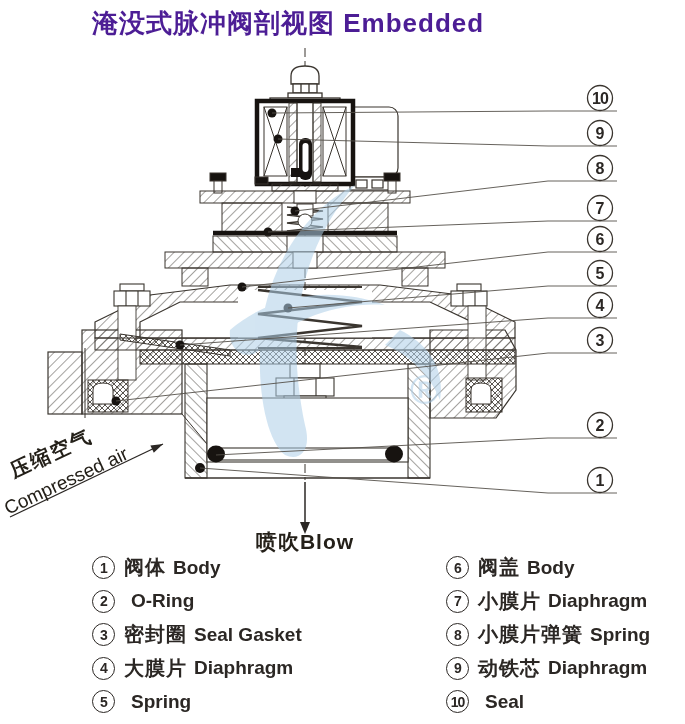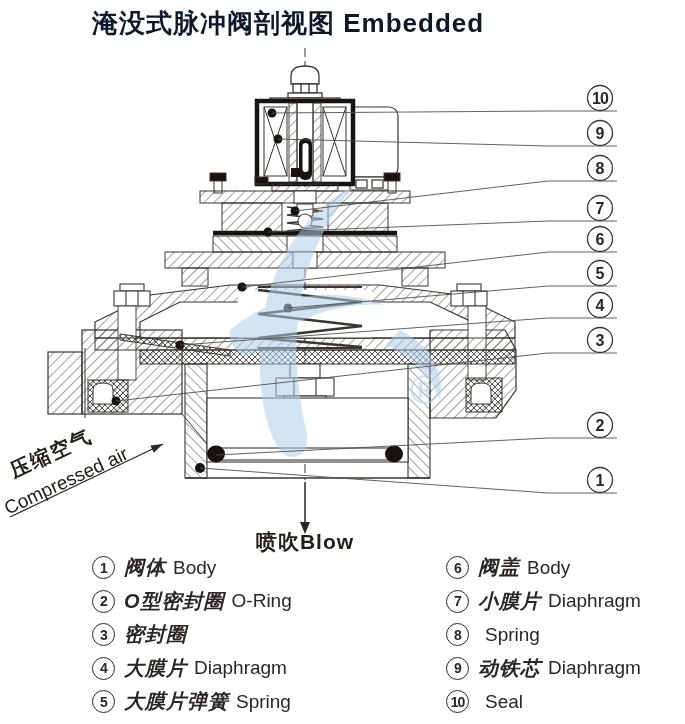--- a/index.html
+++ b/index.html
@@ -1,29 +1,29 @@
 <!DOCTYPE html>
 <html><head>
 <meta charset="utf-8">
 <style>
   html,body{margin:0;padding:0;background:#ffffff;}
   body{width:685px;height:724px;position:relative;overflow:hidden;
        font-family:"Liberation Sans", sans-serif;color:#2b2724;}
   .page-title{position:absolute;left:92px;top:6px;font-size:26px;font-weight:700;
-       letter-spacing:1px;color:#0f172a;white-space:nowrap;}
+       letter-spacing:1px;color:#4c1d95;white-space:nowrap;}
   .drawing{position:absolute;left:0;top:0;}
   .legend-col{position:absolute;top:551px;}
   .legend-col.left{left:92px;}
   .legend-col.right{left:446px;}
   .legend-row{height:33.5px;display:flex;align-items:center;white-space:nowrap;}
   .lnum{width:23px;height:23px;box-sizing:border-box;border:1.6px solid #2b2724;
        border-radius:50%;display:flex;align-items:center;justify-content:center;
        font-size:14px;font-weight:700;margin-right:9px;flex:none;letter-spacing:-1px;}
-  .cn{font-size:20px;font-weight:700;letter-spacing:1px;font-style:italic;}
-  .en{font-size:19px;font-weight:400;margin-left:7px;}
+  .cn{font-size:20px;font-weight:700;letter-spacing:1px;}
+  .en{font-size:19px;font-weight:700;margin-left:7px;}
 </style>
 </head>
 <body>
 
 <div class="page-title">淹没式脉冲阀剖视图 Embedded</div>
 
 <svg class="drawing" width="685" height="724" viewBox="0 0 685 724">
   <defs>
     <pattern id="h1" patternUnits="userSpaceOnUse" width="7" height="7" patternTransform="rotate(45)">
       <line x1="0" y1="0" x2="0" y2="7" stroke="#4a453f" stroke-width="1"></line>
@@ -261,52 +261,52 @@
 </svg>
 
 <div class="legend-col left">
   <div class="legend-row">
     <span class="lnum">1</span>
     <span class="cn">阀体</span>
     <span class="en">Body</span>
   </div>
   <div class="legend-row">
     <span class="lnum">2</span>
-    <span class="cn">O型密封圈</span>
     <span class="en">O-Ring</span>
   </div>
   <div class="legend-row">
     <span class="lnum">3</span>
     <span class="cn">密封圈</span>
+    <span class="en">Seal Gasket</span>
   </div>
   <div class="legend-row">
     <span class="lnum">4</span>
     <span class="cn">大膜片</span>
     <span class="en">Diaphragm</span>
   </div>
   <div class="legend-row">
     <span class="lnum">5</span>
-    <span class="cn">大膜片弹簧</span>
     <span class="en">Spring</span>
   </div>
 </div>
 
 <div class="legend-col right">
   <div class="legend-row">
     <span class="lnum">6</span>
     <span class="cn">阀盖</span>
     <span class="en">Body</span>
   </div>
   <div class="legend-row">
     <span class="lnum">7</span>
     <span class="cn">小膜片</span>
     <span class="en">Diaphragm</span>
   </div>
   <div class="legend-row">
     <span class="lnum">8</span>
+    <span class="cn">小膜片弹簧</span>
     <span class="en">Spring</span>
   </div>
   <div class="legend-row">
     <span class="lnum">9</span>
     <span class="cn">动铁芯</span>
     <span class="en">Diaphragm</span>
   </div>
   <div class="legend-row">
     <span class="lnum">10</span>
     <span class="en">Seal</span>

